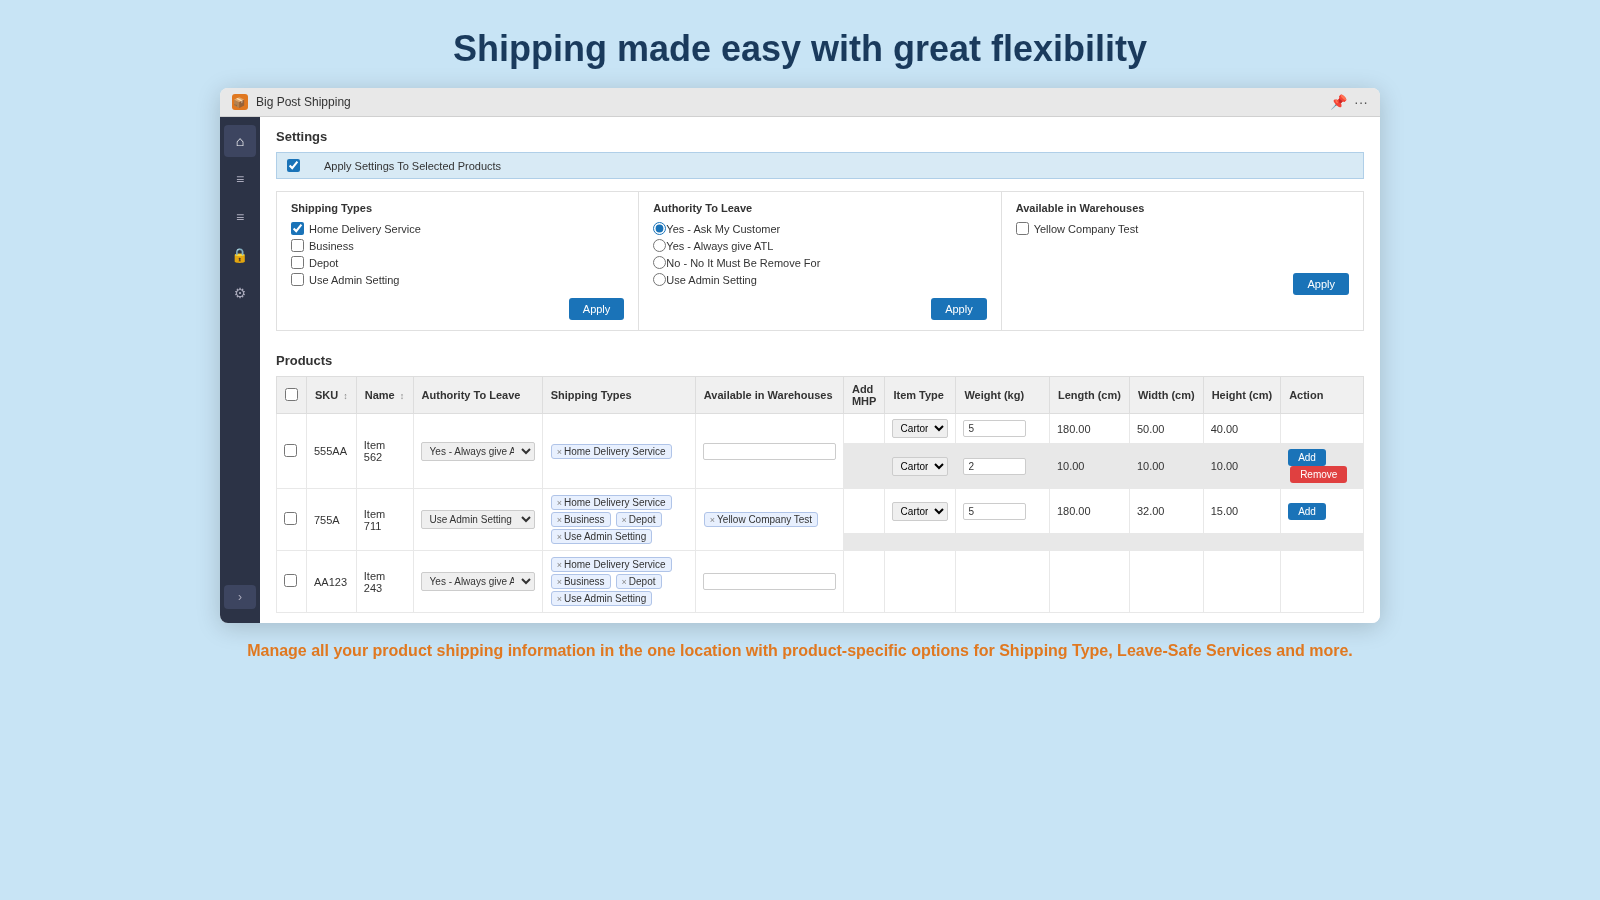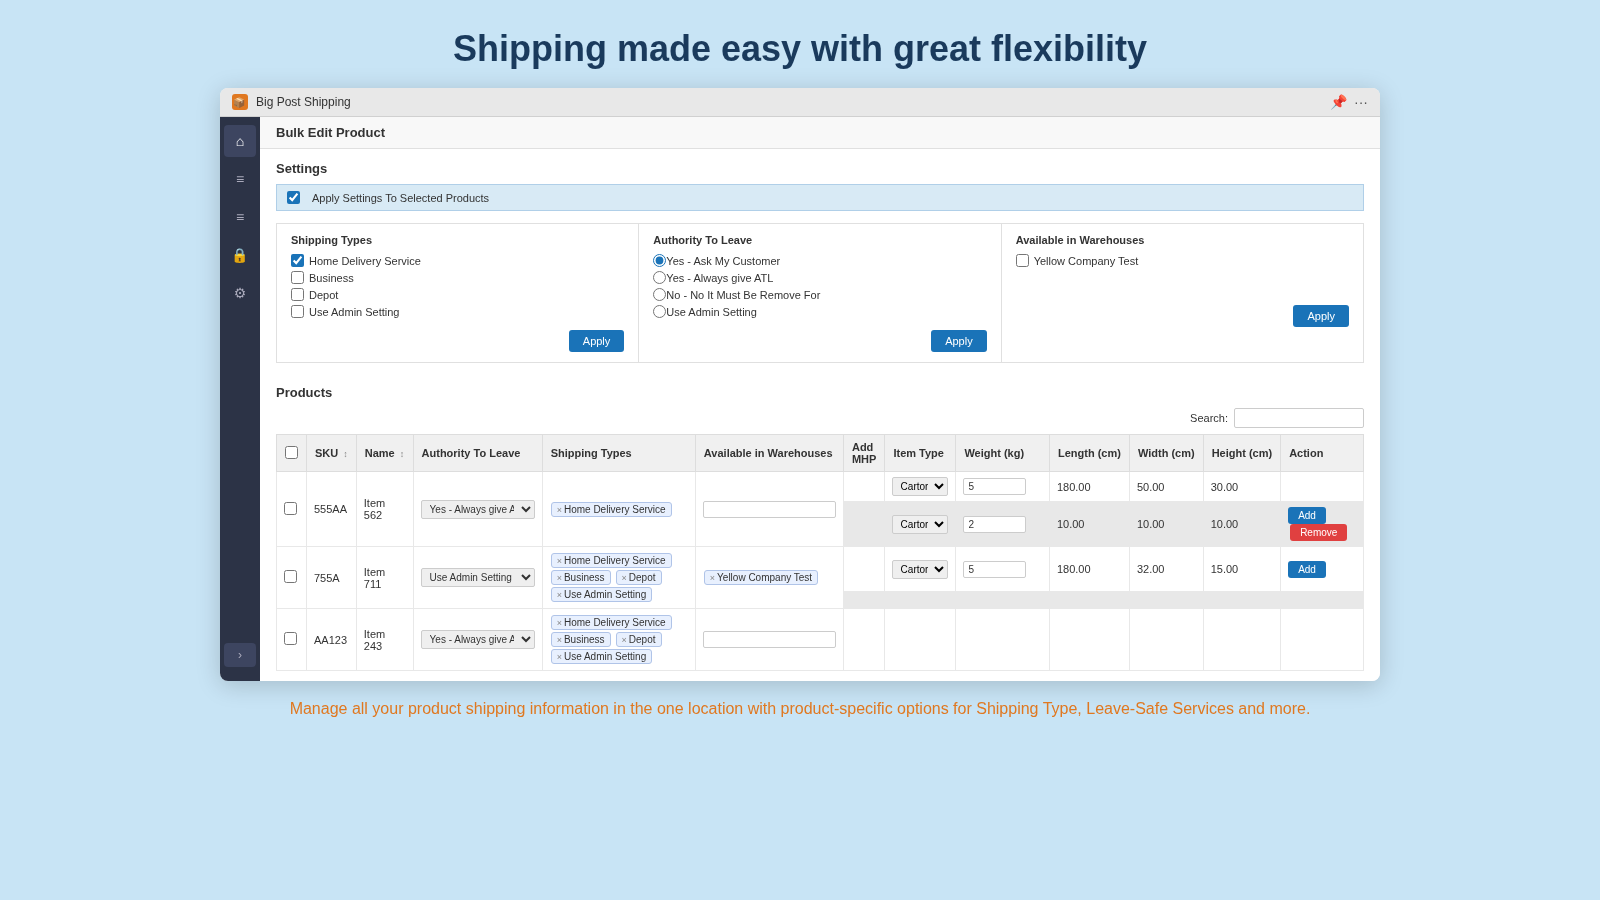--- a/index.html
+++ b/index.html
@@ -127,21 +127,21 @@
       color: #333;
       margin-bottom: 8px;
     }
     .apply-settings-bar {
       background: #d8eaf5;
       border: 1px solid #b0cfe8;
       padding: 6px 10px;
       margin-bottom: 12px;
       display: flex;
       align-items: center;
-      gap: 12px;
+      gap: 24px;
     }
     .apply-settings-bar input[type="checkbox"] {
       accent-color: #1a73b8;
     }
     .apply-settings-bar label {
       font-size: 11px;
       color: #333;
     }
     .settings-panels {
       display: flex;
@@ -317,21 +317,21 @@
       margin-left: 2px;
     }
     .sort-arrow {
       font-size: 9px;
       color: #888;
       margin-left: 2px;
     }
     .footer-text {
       color: #e07820;
       font-size: 16px;
-      font-weight: 400;
+      font-weight: 700;
       text-align: center;
       margin-top: 16px;
       padding: 0 40px;
       line-height: 1.5;
     }
   </style>
 </head>
 <body>
 
 <h1 class="page-title">Shipping made easy with great flexibility</h1>
@@ -353,23 +353,20 @@
       <div class="sidebar-item active">⌂</div>
       <div class="sidebar-item">≡</div>
       <div class="sidebar-item">≡</div>
       <div class="sidebar-item">🔒</div>
       <div class="sidebar-item">⚙</div>
       <div class="sidebar-expand">›</div>
     </div>
 
     <div class="main-content">
 
-      <div class="section-header">
-        <h2>Bulk Edit Product</h2>
-      </div>
 
       <div class="settings-area">
         <div class="settings-title">Settings</div>
 
         <div class="apply-settings-bar">
           <input type="checkbox" checked="" id="applySettingsChk" style="">
           <label for="applySettingsChk">Apply Settings To Selected Products</label>
         </div>
 
         <div class="settings-panels">
@@ -429,24 +426,20 @@
             <div class="clearfix" style="margin-top:30px;">
               <button class="panel-apply-btn">Apply</button>
             </div>
           </div>
         </div>
       </div>
 
       <div class="products-section">
         <div class="products-title">Products</div>
 
-        <div class="search-bar">
-          <span class="search-label">Search:</span>
-          <input type="text" class="search-input" style="">
-        </div>
 
         <table class="products-table">
           <thead>
             <tr>
               <th style="width:24px;"><input type="checkbox" style=""></th>
               <th>SKU <span class="sort-arrow">↕</span></th>
               <th>Name <span class="sort-arrow">↕</span></th>
               <th>Authority To Leave</th>
               <th>Shipping Types</th>
               <th>Available in Warehouses</th>
@@ -482,21 +475,21 @@
 
               <td></td>
               <td>
                 <select class="cartor-select">
                   <option>Cartor</option>
                 </select>
               </td>
               <td><input type="text" class="num-input" value="5" style=""></td>
               <td>180.00</td>
               <td>50.00</td>
-              <td>30.00</td>
+              <td>40.00</td>
               <td></td>
             </tr>
             <tr class="mhp-row">
 
               <td></td>
               <td>
                 <select class="cartor-select">
                   <option>Cartor</option>
                 </select>
               </td>

